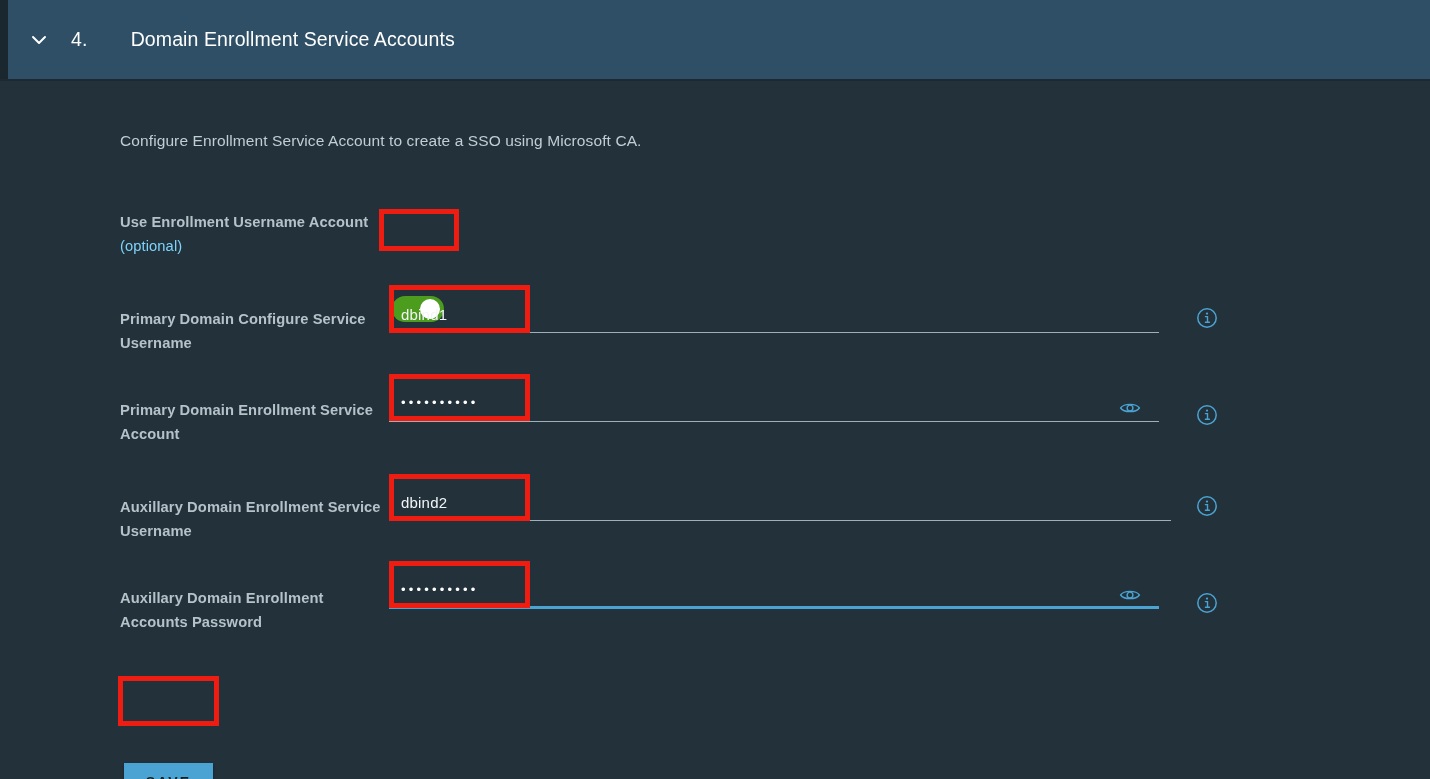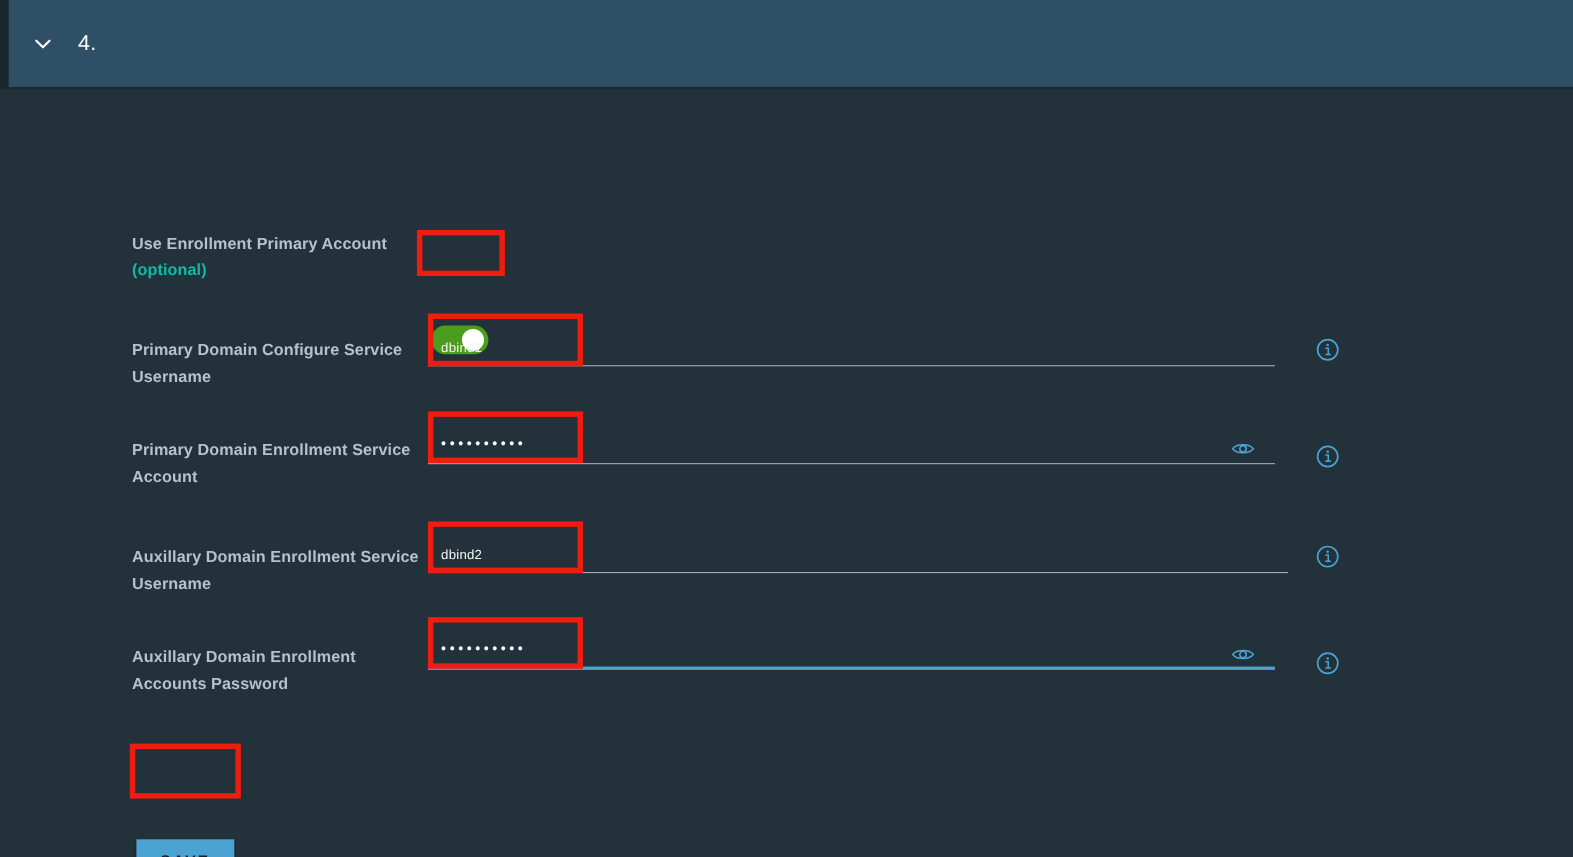--- a/index.html
+++ b/index.html
@@ -114,22 +114,22 @@
     position: absolute;
     left: 120px;
     width: 265px;
     color: #b6c2ca;
     font-size: 14.7px;
     font-weight: bold;
     line-height: 24px;
     letter-spacing: .1px;
   }
   .field-label .optional {
-    font-weight: bold;
-    color: #14b8a6;
+    font-weight: normal;
+    color: #7dd3fc;
   }
 
   
   .input-wrap {
     position: absolute;
     left: 389px;
     width: 770px;
     height: 46px;
   }
   .input-line {
@@ -142,21 +142,21 @@
   }
   .input-line.focused {
     height: 3px;
     background: #4ba3d3;
   }
   .input-value {
     position: absolute;
     left: 12px;
     bottom: 10px;
     color: #f2f5f7;
-    font-size: 12px;
+    font-size: 15px;
     letter-spacing: .2px;
     white-space: nowrap;
   }
   .input-value.mask {
     font-size: 13px;
     letter-spacing: 3.2px;
     bottom: 12px;
     color: #ffffff;
   }
 
@@ -235,29 +235,31 @@
 
   <div class="left-gutter"></div>
 
   <div class="section-header">
     <span class="chevron">
       <svg width="22" height="22" viewBox="0 0 22 22" aria-hidden="true">
         <polyline points="5,8 11,14 17,8" fill="none" stroke="#ffffff" stroke-width="2" stroke-linecap="round" stroke-linejoin="round"></polyline>
       </svg>
     </span>
     <span class="section-number">4.</span>
+    <span class="section-title">Domain Enrollment Service Accounts</span>
   </div>
   <div class="header-sep"></div>
 
   <div class="content">
 
+    <div class="description">Configure Enrollment Service Account to create a SSO using Microsoft CA.</div>
 
     <div class="row">
       <div class="field-label" style="top:129px;">
-        <span>Use Enrollment Primary Account</span>
+        <span>Use Enrollment Username Account</span>
         <span class="optional">(optional)</span>
       </div>
     </div>
     <div class="toggle">
       <div class="knob"></div>
     </div>
 
     <div class="row">
       <div class="field-label" style="top:226px;">Primary Domain Configure Service Username</div>
       <div class="input-wrap" style="top:206px;">

